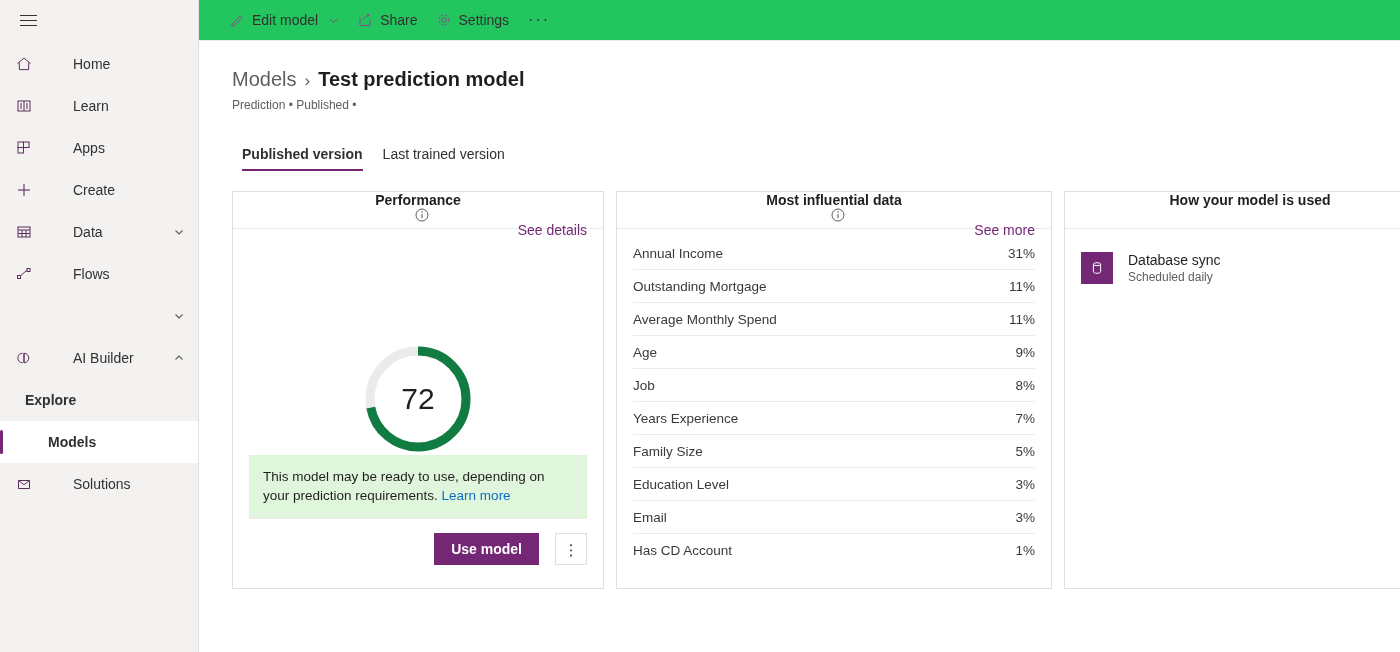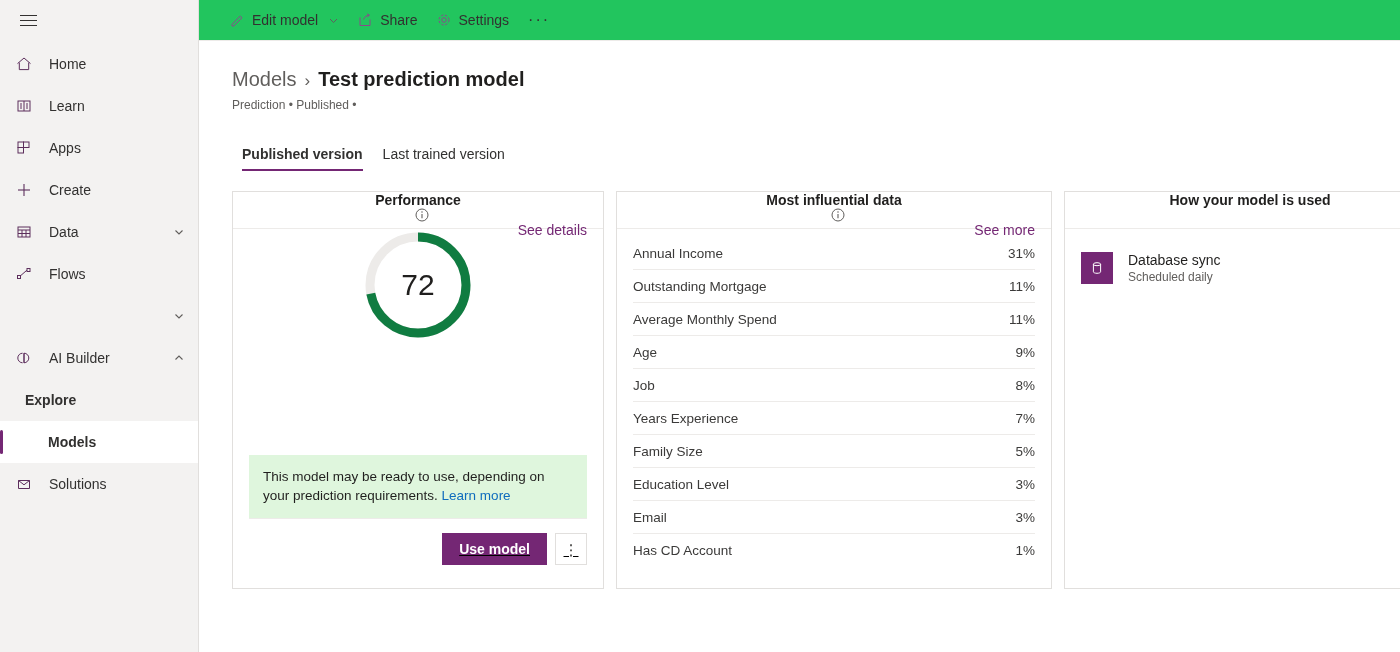--- a/index.html
+++ b/index.html
@@ -38,20 +38,21 @@
   .nav-item {
     height: 42px;
     display: flex;
     align-items: center;
     padding-left: 13px;
     padding-right: 12px;
     font-size: 14px;
     color: #323130;
     cursor: pointer;
     position: relative;
+    gap: 24px;
   }
   .nav-item .nav-icon {
     width: 22px; height: 22px;
     display: flex; align-items: center; justify-content: center;
     flex: 0 0 22px;
     margin-right: 14px;
   }
   .nav-item .nav-icon svg { display: block; }
   .nav-item .nav-label { flex: 1 1 auto; white-space: nowrap; }
   .nav-item .chev { width: 14px; height: 14px; flex: 0 0 14px; display:flex; align-items:center; justify-content:center;}
@@ -182,21 +183,21 @@
     cursor: pointer;
     white-space: nowrap;
   }
   .card-body { flex: 1 1 auto; position: relative; }
 
   
   #card-performance { width: 372px; height: 398px; }
   .donut-wrap {
     height: 226px;
     display: flex;
-    align-items: flex-start;
+    align-items: flex-end;
     justify-content: center;
   }
   .donut { position: relative; width: 112px; height: 112px; }
   .donut .score {
     position: absolute; inset: 0;
     display: flex; align-items: center; justify-content: center;
     font-size: 30px;
     color: #201f1e;
     font-weight: 400;
   }
@@ -210,22 +211,21 @@
   }
   .banner a { color: #0f6cbd; text-decoration: none; cursor: pointer; }
   .card-footer {
     margin: 0 16px;
     border-top: 1px solid #edebe9;
     padding-top: 14px;
     padding-bottom: 14px;
     display: flex;
     justify-content: flex-end;
     align-items: center;
-    gap: 8px;
-    text-decoration: underline;
+    gap: 16px;
   }
   .btn-primary {
     background: #742774;
     color: #ffffff;
     border: none;
     height: 32px;
     padding: 0 17px;
     font-size: 14px;
     font-weight: 700;
     font-family: "Liberation Sans", sans-serif;

